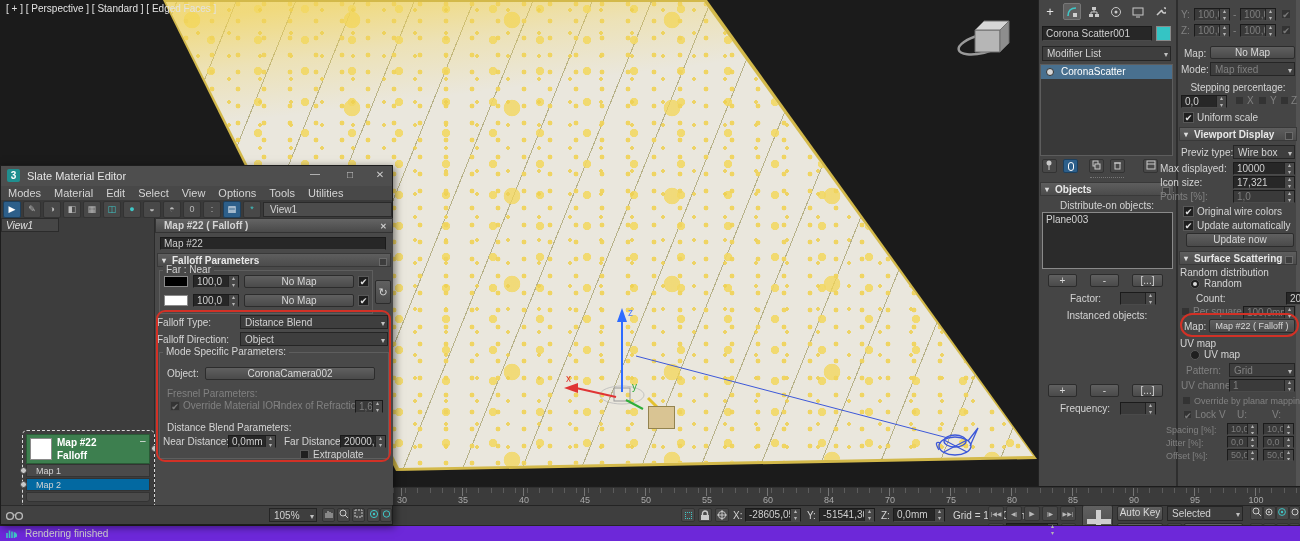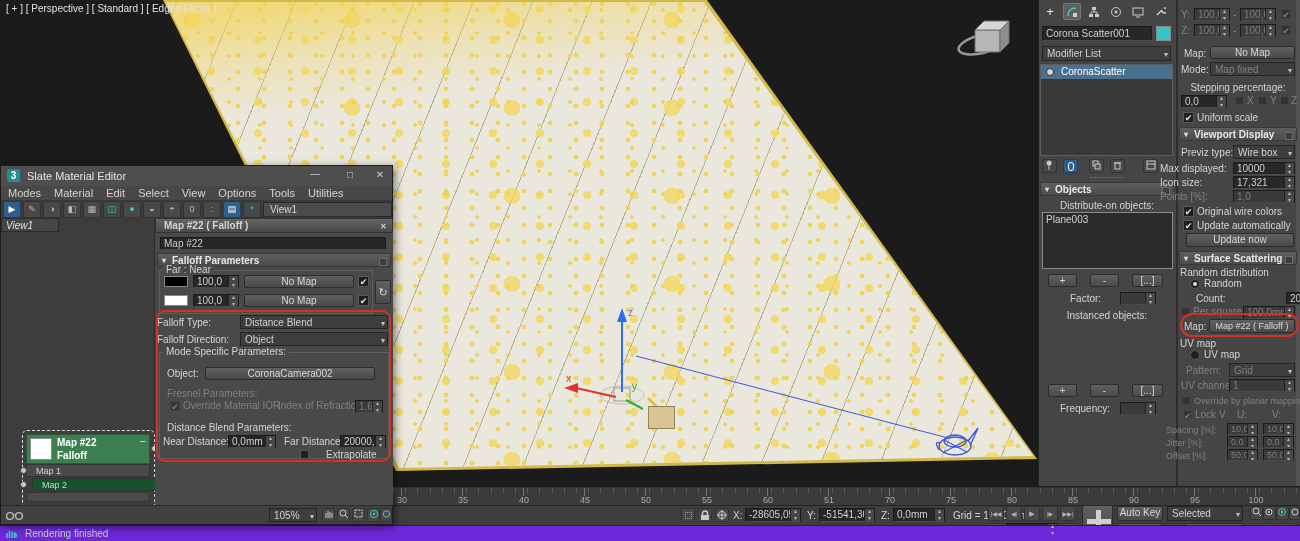--- a/index.html
+++ b/index.html
@@ -112,21 +112,21 @@
       <div class="a" style="left:0;top:0;width:907px;height:8px;
            background:repeating-linear-gradient(90deg,#757575 0 1px,transparent 1px 61px);background-position:8px 0;"></div>
       <div>
           <span class="tick-label" style="left: 9px;">30</span>
           <span class="tick-label" style="left: 70px;">35</span>
           <span class="tick-label" style="left: 131px;">40</span>
           <span class="tick-label" style="left: 192px;">45</span>
           <span class="tick-label" style="left: 253px;">50</span>
           <span class="tick-label" style="left: 314px;">55</span>
           <span class="tick-label" style="left: 375px;">60</span>
-          <span class="tick-label" style="left: 436px;">51</span>
+          <span class="tick-label" style="left: 436px;">84</span>
           <span class="tick-label" style="left: 497px;">70</span>
           <span class="tick-label" style="left: 558px;">75</span>
           <span class="tick-label" style="left: 619px;">80</span>
           <span class="tick-label" style="left: 680px;">85</span>
           <span class="tick-label" style="left: 741px;">90</span>
           <span class="tick-label" style="left: 802px;">95</span>
           <span class="tick-label" style="left: 863px;">100</span>
         </div>
     </div>
   </div>
@@ -410,21 +410,21 @@
   <div class="a" style="left:1px;top:218px;width:58px;height:14px;background:#464646;border:1px solid #2b2b2b;line-height:13px;padding-left:4px;font-style:italic;color:#e0e0e0;"><span>View1</span></div>
 
   <div class="a" style="left:22px;top:430px;width:133px;height:79px;border:1px dashed #d8d8d8;border-radius:5px;">
     <div class="a" style="left:3px;top:3px;width:124px;height:30px;background:#3d7f4f;border:1px solid #2a5a36;">
       <div class="a swatch" style="left:3px;top:3px;width:22px;height:22px;background:#fff;"></div>
       <span class="a" style="left:30px;top:2px;font-weight:bold;color:#fff;">Map #22</span>
       <span class="a" style="left:30px;top:15px;font-weight:bold;color:#fff;">Falloff</span>
       <span class="a" style="left:113px;top:0px;color:#e8e8e8;">–</span>
     </div>
     <div class="a" style="left:3px;top:33px;width:124px;height:13px;background:#4a4a4a;border:1px solid #333;line-height:12px;padding-left:9px;font-size:9px;"><span>Map 1</span></div>
-    <div class="a" style="left:9px;top:47px;width:124px;height:13px;background:#14532d;border:1px solid #333;line-height:12px;padding-left:9px;font-size:9px;"><span>Map 2</span></div>
+    <div class="a" style="left:3px;top:47px;width:124px;height:13px;background:#0369a1;border:1px solid #333;line-height:12px;padding-left:9px;font-size:9px;"><span>Map 2</span></div>
     <div class="a" style="left:3px;top:61px;width:124px;height:10px;background:#4a4a4a;border:1px solid #333;border-radius:0 0 3px 3px;"></div>
     <div class="a" style="left:-3px;top:36px;width:7px;height:7px;border-radius:50%;background:#c9c9c9;border:1px solid #444;"></div>
     <div class="a" style="left:-3px;top:50px;width:7px;height:7px;border-radius:50%;background:#c9c9c9;border:1px solid #444;"></div>
     <div class="a" style="left:128px;top:14px;width:7px;height:7px;border-radius:50%;background:#c9c9c9;border:1px solid #444;"></div>
   </div>
 
   <div class="a" style="left:155px;top:218px;width:238px;height:287px;background:#494949;"></div>
   <div class="a" style="left:155px;top:218px;width:238px;height:15px;background:linear-gradient(#646464,#494949);border:1px solid #333;font-weight:bold;line-height:13px;padding-left:8px;">
     <span>Map #22  ( Falloff )</span>
     <span class="a" style="left:224px;top:1px;font-size:8px;color:#ccc;">✕</span>
@@ -457,21 +457,21 @@
   <div class="a chk dis on" style="left:170px;top:401px;width:10px;height:10px;"></div>
   <div class="a lbl dis" style="left:183px;top:400px;">Override Material IOR</div>
   <div class="a lbl dis" style="left:278px;top:400px;">Index of Refraction</div>
   <div class="a fld spin dis" style="left:355px;top:400px;width:28px;height:13px;"><span>1,6</span></div>
   <div class="a lbl" style="left:167px;top:422px;">Distance Blend Parameters:</div>
   <div class="a lbl" style="left:163px;top:436px;">Near Distance:</div>
   <div class="a fld spin" style="left:228px;top:435px;width:48px;height:13px;"><span>0,0mm</span></div>
   <div class="a lbl" style="left:284px;top:436px;">Far Distance:</div>
   <div class="a fld spin" style="left:340px;top:435px;width:46px;height:13px;"><span>20000,0m</span></div>
   <div class="a chk" style="left:300px;top:450px;width:9px;height:9px;"></div>
-  <div class="a lbl" style="left:313px;top:449px;margin-left:13px;">Extrapolate</div>
+  <div class="a lbl" style="left:313px;top:449px;">Extrapolate</div>
 
   <div class="a annot" style="left:156px;top:310px;width:235px;height:152px;"></div>
 
 
   <div class="a" style="left:1px;top:505px;width:391px;height:19px;background:#414141;border-top:1px solid #2b2b2b;">
     <svg class="a" style="left:5px;top:4px;" width="18" height="11">
         <circle cx="4" cy="6" r="3.4" fill="none" stroke="#b9b9b9" stroke-width="1.4"></circle>
         <circle cx="13" cy="6" r="3.4" fill="none" stroke="#b9b9b9" stroke-width="1.4"></circle>
         <line x1="7" y1="5" x2="10" y2="5" stroke="#b9b9b9"></line>
       </svg>

